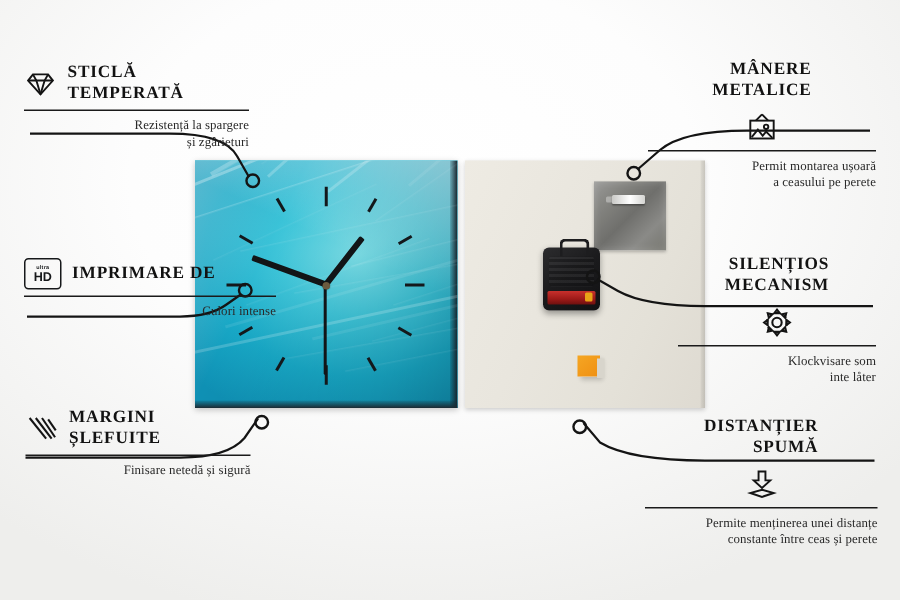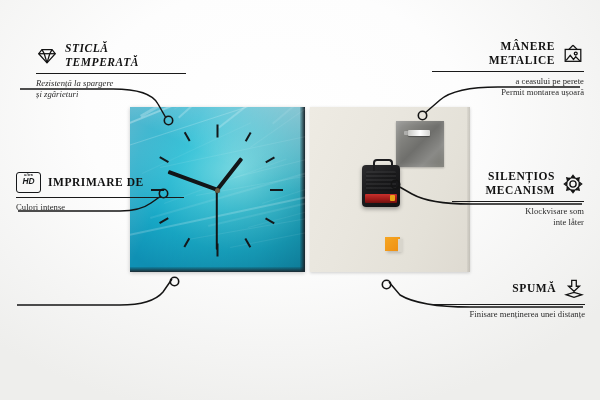--- a/index.html
+++ b/index.html
@@ -117,35 +117,34 @@
   .co-title{
     font-size:11.5px;font-weight:bold;letter-spacing:.55px;color:#121212;
     line-height:13.5px;text-transform:uppercase;
   }
   .co-rule{height:1.4px;background:#1a1a1a;margin:4px 0 4px 0;}
   .co-desc{
     font-size:8.6px;color:#2a2a2a;line-height:10.6px;letter-spacing:.05px;
   }
   .left .co-head{justify-content:flex-start;}
   .left .co-title{text-align:left;}
-  .left .co-desc{text-align:left;}
-  .right .co-head{justify-content:flex-end;flex-direction:row;}
+  .left .co-desc{text-align:right;}
+  .right .co-head{justify-content:flex-end;flex-direction:column;}
   .right .co-title{text-align:right;}
   .right .co-desc{text-align:right;}
 
   .ico{width:22px;height:22px;flex:0 0 22px;display:block;}
 
   
   #wires{position:absolute;left:0;top:0;width:600px;height:400px;pointer-events:none;}
 
   .hdbox{
     width:23px;height:19px;border:1.6px solid #16181a;border-radius:3px;
-    display:flex;flex-direction:column;align-items:center;justify-content:flex-start;
+    display:flex;flex-direction:column;align-items:center;justify-content:center;
     flex:0 0 23px;
-    font-style:italic;
   }
   .hdbox .u{font-size:3.6px;font-weight:bold;letter-spacing:.2px;line-height:4px;color:#16181a;font-family:"Liberation Sans",sans-serif;}
   .hdbox .h{font-size:8.4px;font-weight:bold;line-height:8.6px;color:#16181a;font-family:"Liberation Sans",sans-serif;}
 </style>
 </head>
 <body>
 
 <div id="stage">
 
   <div class="product">
@@ -220,21 +219,21 @@
     <g fill="none" stroke="#141414" stroke-width="1.6">
       <circle cx="168.5" cy="120.5" r="4.2"></circle>
       <circle cx="163.5" cy="193.5" r="4.2"></circle>
       <circle cx="174.5" cy="281.5" r="4.2"></circle>
       <circle cx="422.5" cy="115.5" r="4.2"></circle>
       <circle cx="395.5" cy="184.5" r="4.2"></circle>
       <circle cx="386.5" cy="284.5" r="4.2"></circle>
     </g>
   </svg>
 
-  <div class="callout left" style="left:36px;top:42px;width:150px;font-style:italic;">
+  <div class="callout left" style="left:16px;top:42px;width:150px;">
     <div class="co-head">
       <svg class="ico" viewBox="0 0 24 24">
         <g fill="none" stroke="#141414" stroke-width="1.4">
           <path d="M3 9.5 L12 19.5 L21 9.5 L17.5 5 L6.5 5 Z"></path>
           <path d="M3 9.5 H21"></path>
             <path d="M6.5 5 L9 9.5 L12 19.5"></path>
           <path d="M17.5 5 L15 9.5 L12 19.5"></path>
         </g>
       </svg>
       <div>
@@ -254,39 +253,57 @@
         <span class="h">HD</span>
       </div>
       <div>
         <div class="co-title">IMPRIMARE DE</div>
       </div>
     </div>
     <div class="co-rule"></div>
     <div class="co-desc">Culori intense</div>
   </div>
 
+  <div class="callout left" style="left:17px;top:272px;width:150px;">
+    <div class="co-head">
+      <svg class="ico" viewBox="0 0 24 24">
+        <g stroke="#141414" stroke-width="1.5" fill="none">
+          <path d="M3 4 L15 19"></path>
+            <path d="M7.5 4 L19 19"></path>
+          <path d="M12 4 L21.5 18"></path>
+            <path d="M16.5 5 L22 13"></path>
+        </g>
+      </svg>
+      <div>
+        <div class="co-title">MARGINI</div>
+        <div class="co-title">ȘLEFUITE</div>
+      </div>
+    </div>
+    <div class="co-rule"></div>
+    <div class="co-desc">Finisare netedă și sigură</div>
+  </div>
 
   <div class="callout right" style="left:432px;top:40px;width:152px;">
     <div class="co-head">
       <div style="flex:1;">
         <div class="co-title">MÂNERE</div>
         <div class="co-title">METALICE</div>
       </div>
       <svg class="ico" viewBox="0 0 24 24">
         <g fill="none" stroke="#141414" stroke-width="1.4">
           <rect x="3.5" y="7" width="17" height="13"></rect>
           <path d="M12 2.5 L7.5 7 M12 2.5 L16.5 7"></path>
           <circle cx="15" cy="11.5" r="1.6"></circle>
           <path d="M4.5 19 L9 13.5 L12.5 18 L15 15 L19.5 19.5"></path>
         </g>
       </svg>
     </div>
     <div class="co-rule"></div>
+    <div class="co-desc">Permit montarea ușoară</div>
     <div class="co-desc">a ceasului pe perete</div>
-    <div class="co-desc">Permit montarea ușoară</div>
   </div>
 
   <div class="callout right" style="left:452px;top:170px;width:132px;">
     <div class="co-head">
       <div style="flex:1;">
         <div class="co-title">SILENȚIOS</div>
         <div class="co-title">MECANISM</div>
       </div>
       <svg class="ico" viewBox="0 0 24 24">
         <g fill="none" stroke="#141414" stroke-width="1.5">
@@ -304,26 +321,28 @@
       </svg>
     </div>
     <div class="co-rule"></div>
     <div class="co-desc">Klockvisare som</div>
     <div class="co-desc">inte låter</div>
   </div>
 
   <div class="callout right" style="left:430px;top:278px;width:155px;">
     <div class="co-head">
       <div style="flex:1;">
+        <div class="co-title">DISTANȚIER</div>
         <div class="co-title">SPUMĂ</div>
       </div>
       <svg class="ico" viewBox="0 0 24 24">
         <g fill="none" stroke="#141414" stroke-width="1.4">
           <path d="M9.5 2.5 H14.5 V9 H18 L12 14.5 L6 9 H9.5 Z"></path>
           <path d="M12 15.8 L20.5 18.2 L12 21 L3.5 18.2 Z"></path>
         </g>
       </svg>
     </div>
     <div class="co-rule"></div>
-    <div class="co-desc">Finisare menținerea unei distanțe</div>
+    <div class="co-desc">Permite menținerea unei distanțe</div>
+    <div class="co-desc">constante între ceas și perete</div>
   </div>
 
 </div>
 
 </body></html>

